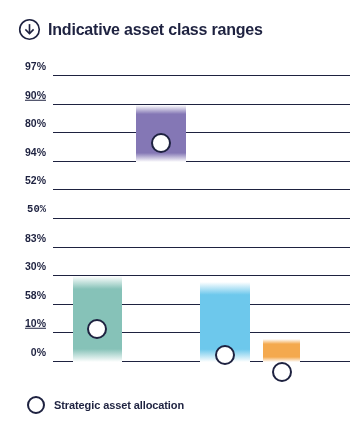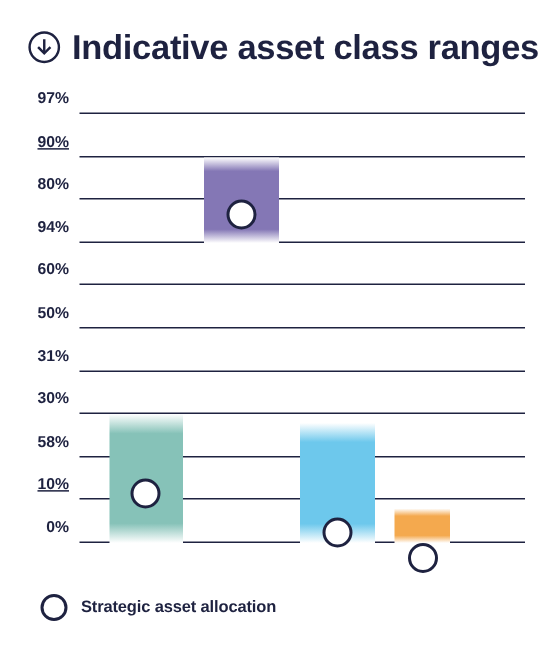--- a/index.html
+++ b/index.html
@@ -25,21 +25,21 @@
     align-items: center;
     gap: 7px;
   }
   .title-icon {
     width: 23px;
     height: 23px;
     flex: 0 0 auto;
     display: block;
   }
   .title-text {
-    font-size: 23px;
+    font-size: 16px;
     font-weight: bold;
     letter-spacing: -0.2px;
     color: #1e2240;
     white-space: nowrap;
   }
 
   
   .plot {
     position: absolute;
     left: 53px;
@@ -127,25 +127,25 @@
 <div class="plot" id="plot">
     <div class="gridline" style="bottom: 100%;"></div>
     <div class="axis-label" style="bottom: 100%; margin-bottom: -0.5px;">97%</div>
     <div class="gridline" style="bottom: 90%;"></div>
     <div class="axis-label" style="bottom: 90%; margin-bottom: -0.5px; text-decoration: underline;">90%</div>
     <div class="gridline" style="bottom: 80%;"></div>
     <div class="axis-label" style="bottom: 80%; margin-bottom: -0.5px;">80%</div>
     <div class="gridline" style="bottom: 70%;"></div>
     <div class="axis-label" style="bottom: 70%; margin-bottom: -0.5px;">94%</div>
     <div class="gridline" style="bottom: 60%;"></div>
-    <div class="axis-label" style="bottom: 60%; margin-bottom: -0.5px;">60%</div>
+    <div class="axis-label" style="bottom: 60%; margin-bottom: -0.5px;">52%</div>
     <div class="gridline" style="bottom: 50%;"></div>
-    <div class="axis-label" style="bottom: 50%; margin-bottom: -0.5px;">50%</div>
+    <div class="axis-label" style="bottom: 50%; margin-bottom: -0.5px; font-family: Liberation Mono, monospace;">50%</div>
     <div class="gridline" style="bottom: 40%;"></div>
-    <div class="axis-label" style="bottom: 40%; margin-bottom: -0.5px;">31%</div>
+    <div class="axis-label" style="bottom: 40%; margin-bottom: -0.5px;">83%</div>
     <div class="gridline" style="bottom: 30%;"></div>
     <div class="axis-label" style="bottom: 30%; margin-bottom: -0.5px;">30%</div>
     <div class="gridline" style="bottom: 20%;"></div>
     <div class="axis-label" style="bottom: 20%; margin-bottom: -0.5px;">58%</div>
     <div class="gridline" style="bottom: 10%;"></div>
     <div class="axis-label" style="bottom: 10%; margin-bottom: -0.5px; text-decoration: underline;">10%</div>
     <div class="gridline" style="bottom: 0%;"></div>
     <div class="axis-label" style="bottom: 0%; margin-bottom: -0.5px;">0%</div>
     <div class="bar" style="left: 6.7%; width: 16.5%; bottom: 0%; height: 30%;">
       <div class="bar-fill" style="background: linear-gradient(rgb(255, 255, 255) 0%, rgb(134, 194, 184) 15.2%, rgb(134, 194, 184) 84.8%, rgb(255, 255, 255) 100%);"></div>

